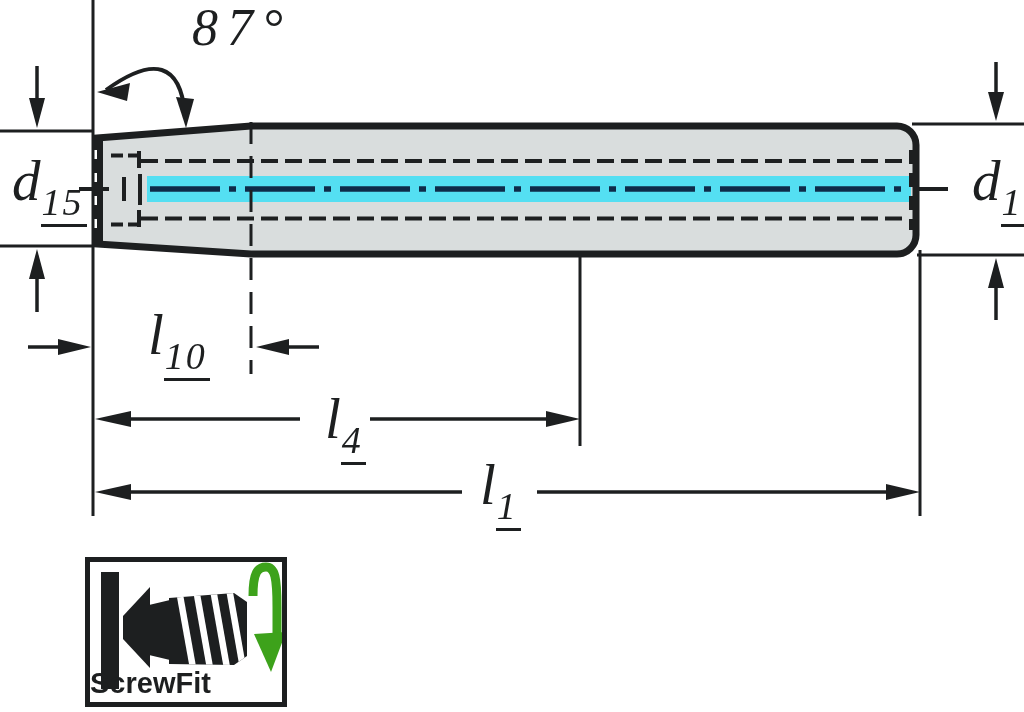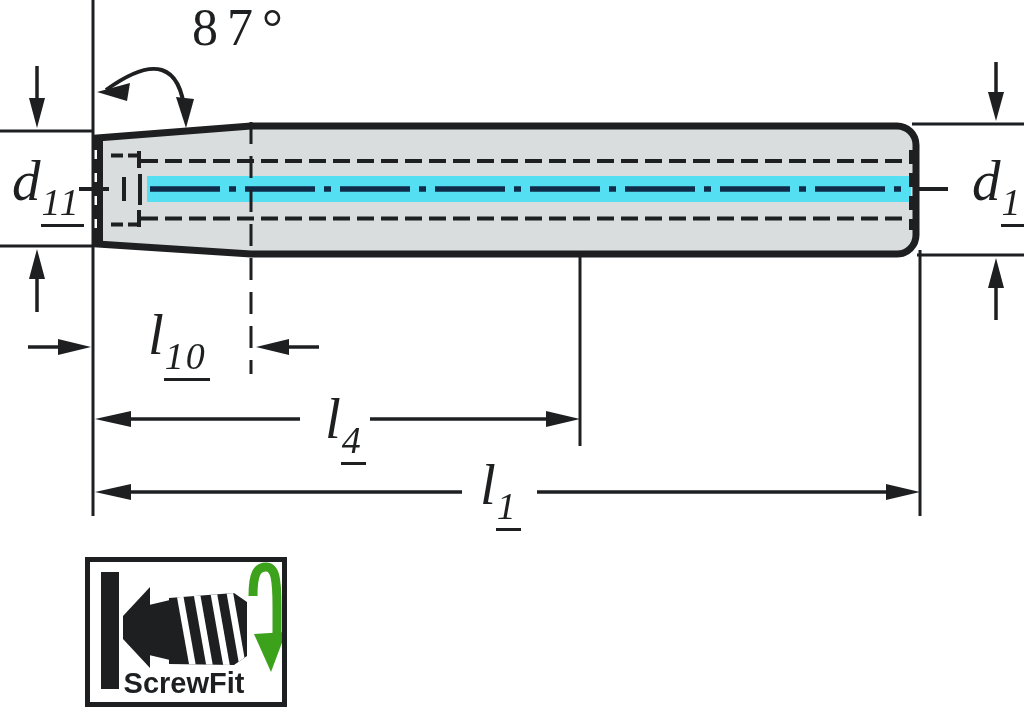--- a/index.html
+++ b/index.html
@@ -15,26 +15,26 @@
   .st-green{stroke:var(--green);fill:none;}
   .fl-green{fill:var(--green);}
   .fl-none{fill:none;}
   .fl-white{fill:#fff;}
   .st-white{stroke:#fff;}
   
   .dim-label{position:absolute;font-style:italic;color:var(--ink);line-height:1;white-space:nowrap;}
   .dim-label .main{font-size:57px;}
   .dim-label .sub{font-size:38px;vertical-align:-15px;border-bottom:3px solid var(--ink);
                   padding:0 3px 1px 1px;letter-spacing:2px;}
-  .angle-label{position:absolute;color:var(--ink);font-size:52px;
+  .angle-label{position:absolute;font-style:italic;color:var(--ink);font-size:52px;
                letter-spacing:9px;line-height:1;}
   
   .logo-box{position:absolute;left:85px;top:557px;width:202px;height:150px;
             border:5px solid var(--ink);box-sizing:border-box;background:#fff;}
-  .logo-text{position:absolute;left:0;right:4px;bottom:2px;text-align:center;
+  .logo-text{position:absolute;left:0;right:4px;bottom:2px;text-align:left;
              font-family:"Liberation Sans",sans-serif;font-weight:700;font-size:29px;
              color:var(--ink);letter-spacing:0px;margin-top:24px;}
 </style>
 </head>
 <body>
 
 <div class="canvas">
 
   <svg width="1024" height="712" viewBox="0 0 1024 712">
 
@@ -127,21 +127,21 @@
     <g>
       <path d="M 106 90 Q 178 38 185 114" class="st-ink fl-none" stroke-width="4"></path>
       <polygon points="97,92 130,83 127,101" class="fl-ink"></polygon>
       <polygon points="186,128 176,97 194,99" class="fl-ink"></polygon>
     </g>
   </svg>
 
   <div class="angle-label" style="left:192px;top:2px;">87°</div>
 
   <div class="dim-label" style="left:12px;top:152px;">
-    <span class="main">d</span><span class="sub">11</span>
+    <span class="main">d</span><span class="sub">15</span>
   </div>
 
   <div class="dim-label" style="left:972px;top:152px;text-align:right;">
     <span class="main">d</span><span class="sub">1</span>
   </div>
 
   <div class="dim-label" style="left:148px;top:306px;">
     <span class="main">l</span><span class="sub">10</span>
   </div>
 

